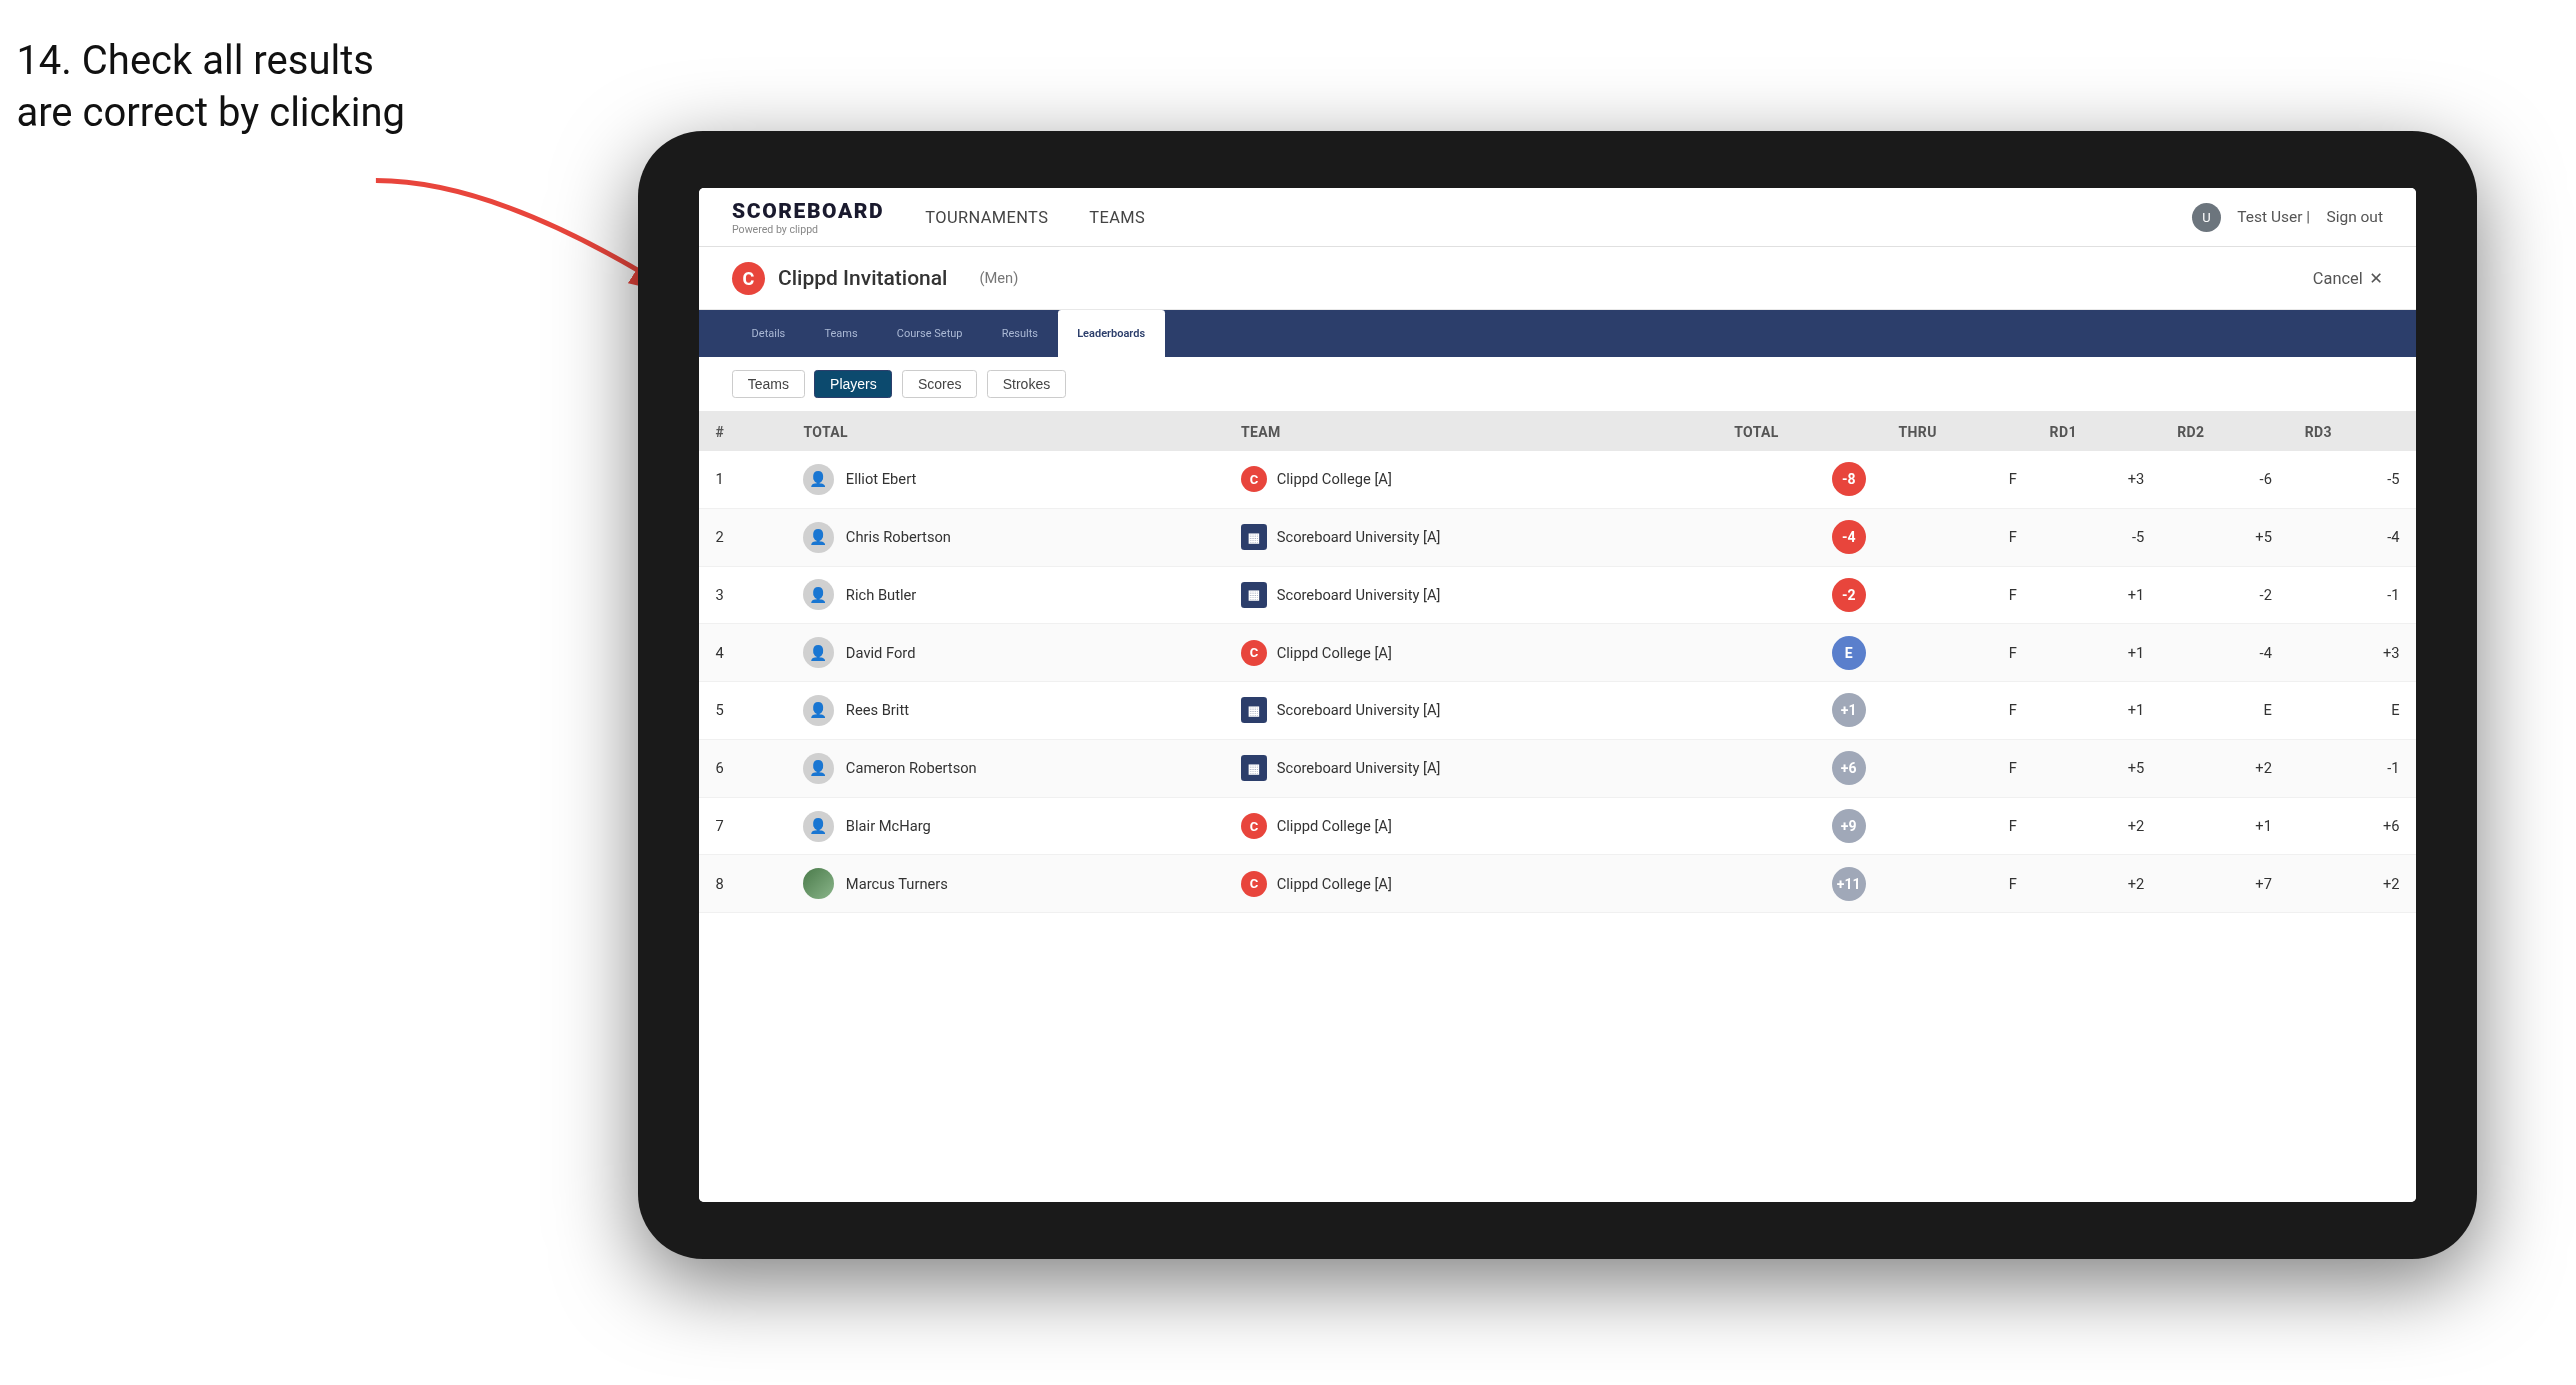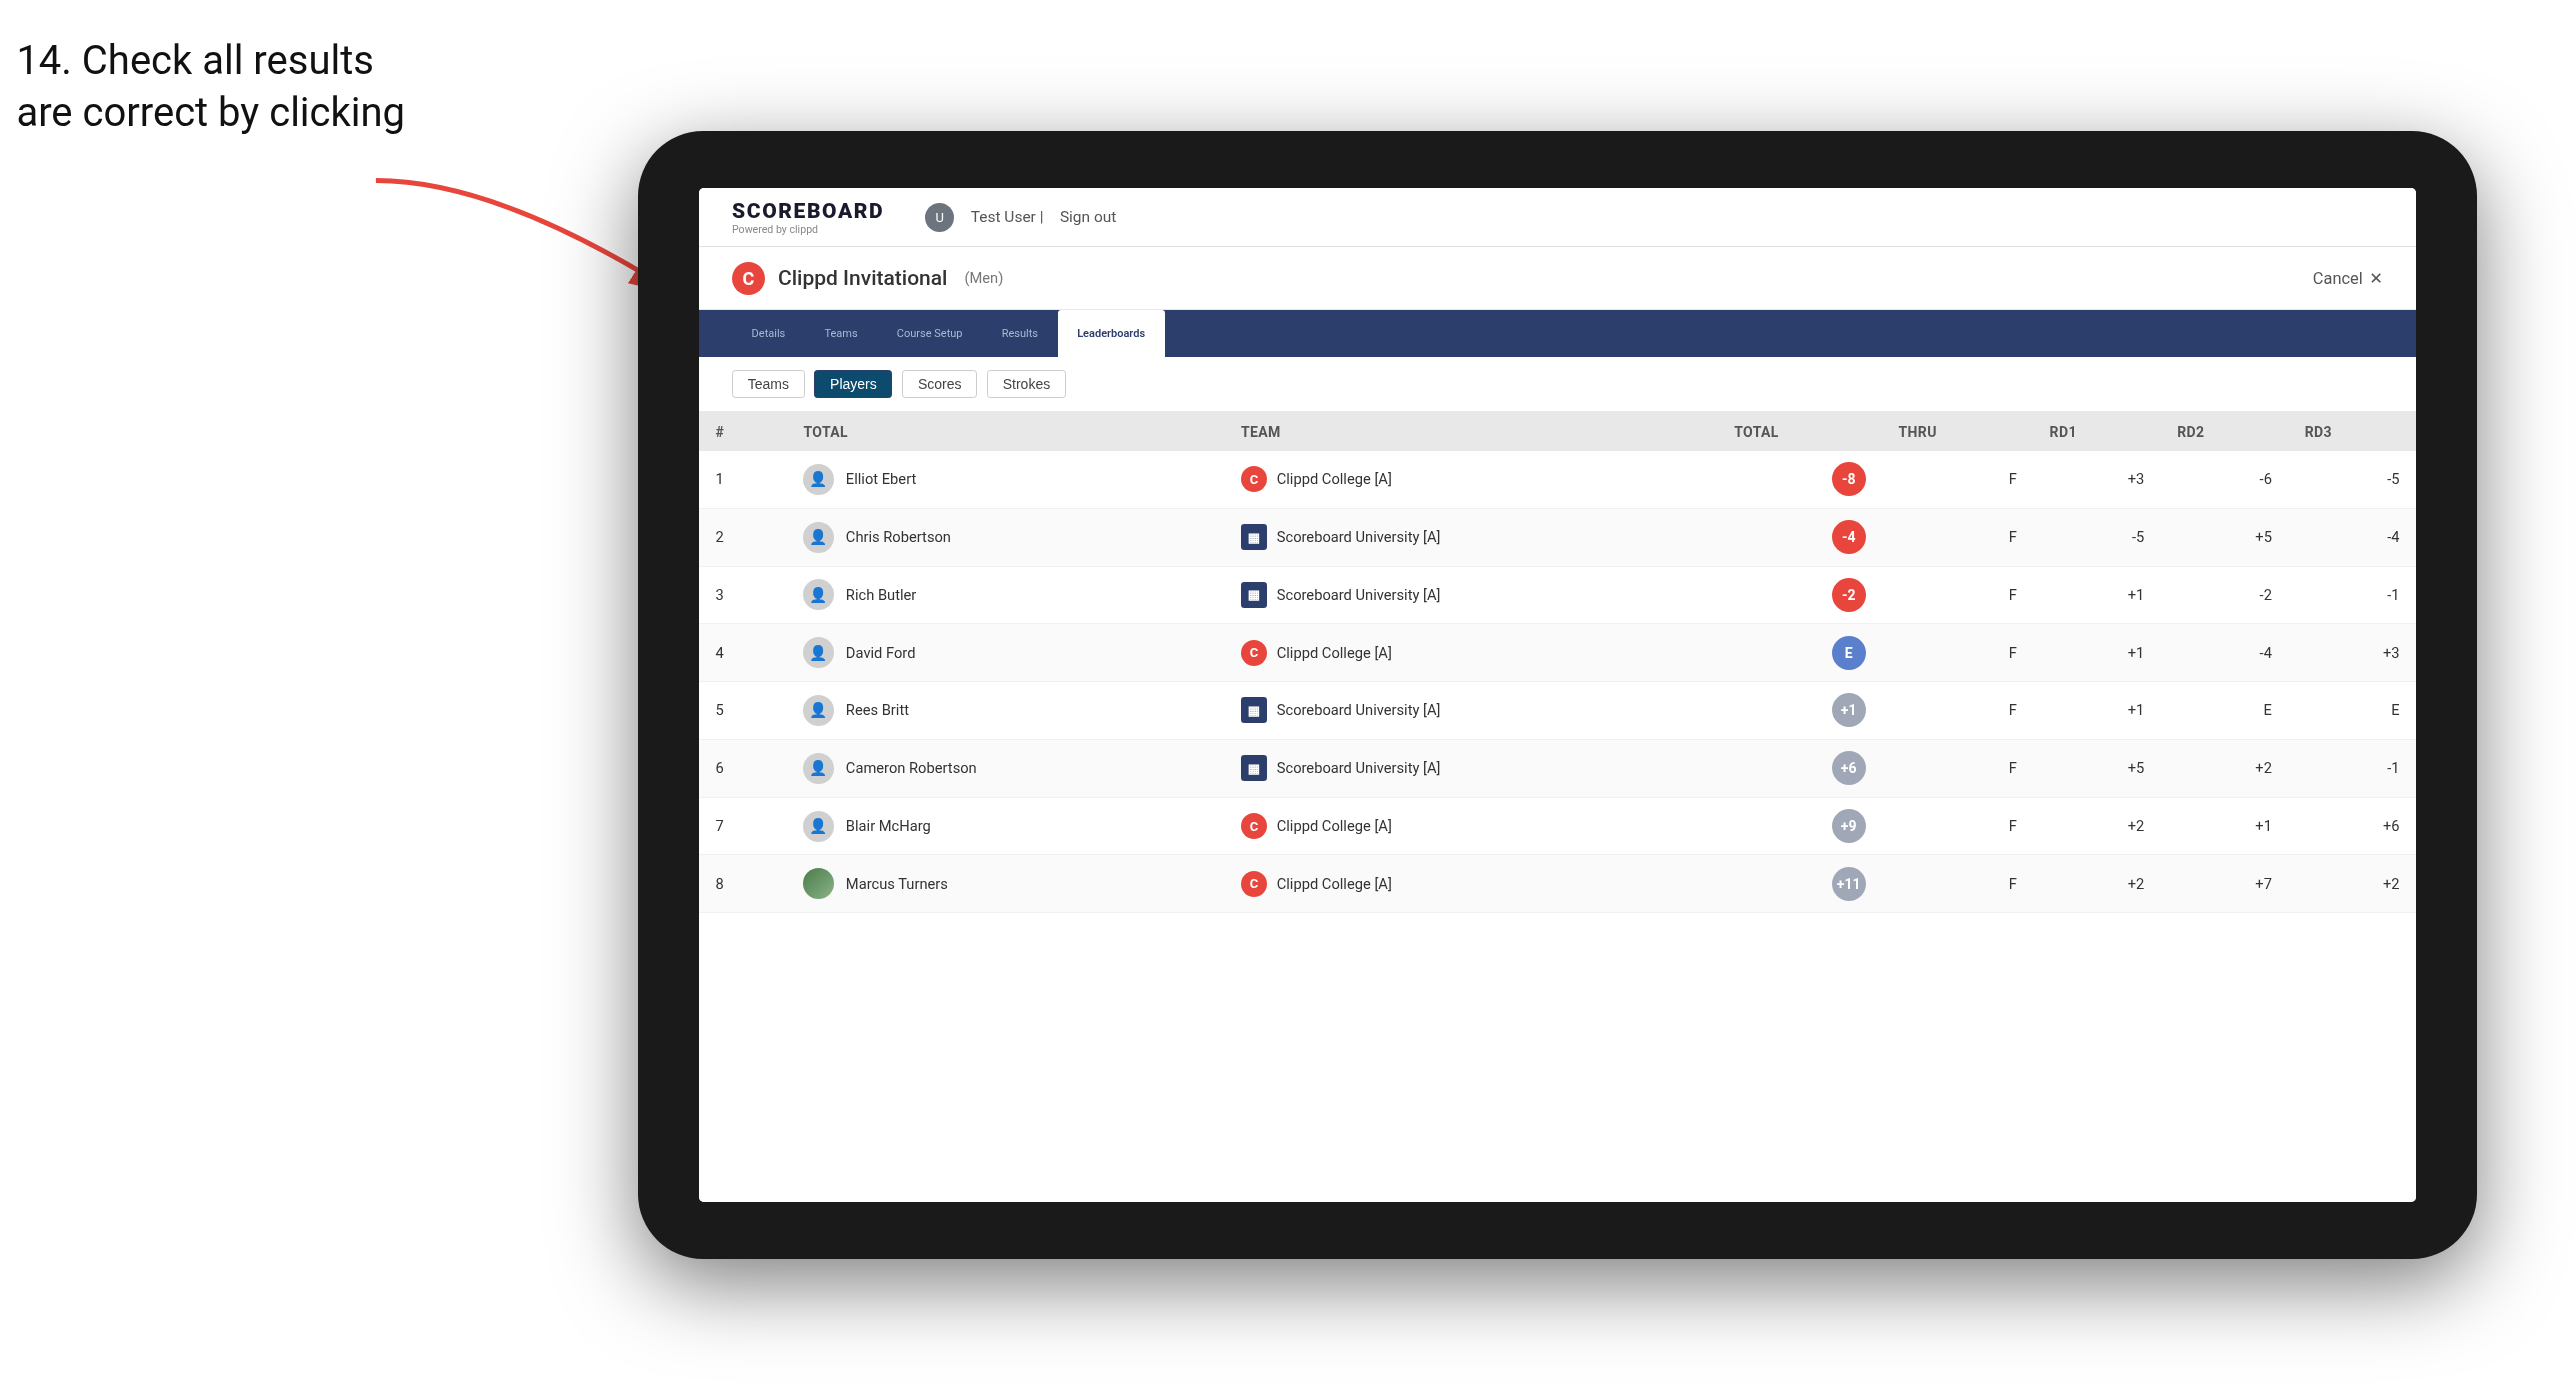--- a/index.html
+++ b/index.html
@@ -166,21 +166,21 @@
 
     .tournament-title {
       font-size: 21px;
       color: #333;
       font-weight: 500;
     }
 
     .tournament-subtitle {
       font-size: 14.7px;
       color: #777;
-      margin-left: 4px;
+      margin-left: 19px;
     }
 
     .cancel-btn {
       font-size: 16.4px;
       color: #555;
       cursor: pointer;
       display: flex;
       align-items: flex-start;
       gap: 6.5px;
     }
@@ -375,20 +375,24 @@
   </svg>
 </div>
 
 <div class="tablet-frame">
   <div class="tablet-screen">
 
     <div class="top-nav">
       <div class="logo-area">
         <span class="logo-text">SCOREBOARD</span>
         <span class="logo-sub">Powered by clippd</span>
+      </div>
+      <div class="nav-items">
+        <span class="nav-item">TOURNAMENTS</span>
+        <span class="nav-item">TEAMS</span>
       </div>
       <div class="nav-right">
         <div class="user-avatar-small">U</div>
         <span>Test User |</span>
         <span class="sign-out">Sign out</span>
       </div>
     </div>
 
     <div class="tournament-header">
       <div class="tournament-title-area">

